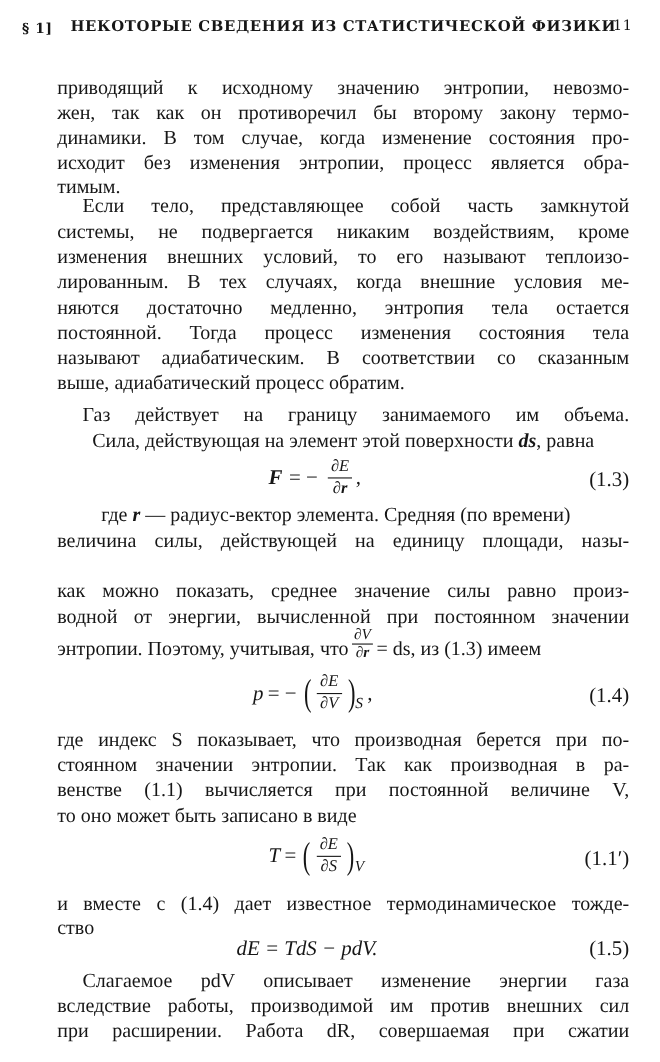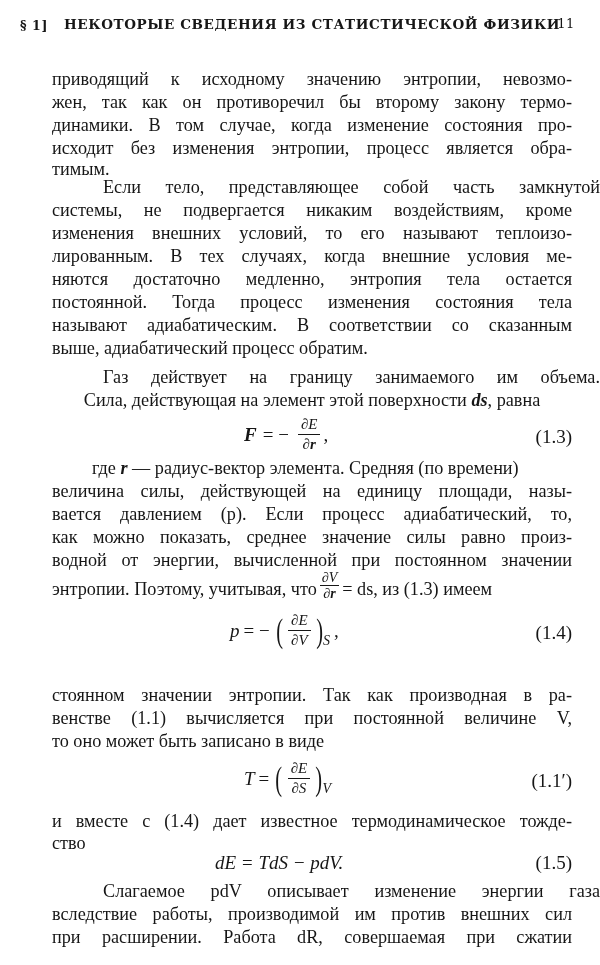--- a/index.html
+++ b/index.html
@@ -56,21 +56,21 @@
       width: 520px;
       font-size: 18.2px;
       line-height: 22px;
       white-space: nowrap;
       text-align: justify;
       text-align-last: justify;
       height: 22px;
       font-family: "Liberation Serif", "DejaVu Serif", serif;
     }
     .line.last { text-align-last: left; }
-    .line.indent { left: 75px; width: 497px; margin-left: 28px; }
+    .line.indent { left: 75px; width: 497px; }
     .math {
       font-family: "Liberation Serif", "DejaVu Serif", serif;
       font-style: italic;
     }
     .bold { font-weight: bold; }
     .eq {
       position: absolute;
       left: 52px;
       width: 520px;
       font-size: 19px;
@@ -176,21 +176,20 @@
   </div>
 
   <div class="line" style="top:457px; display:flex; justify-content:space-between; text-align-last:auto;margin-left:40px;">
     <span>
       <span>где</span>
       <span class="math bold">r</span>
       <span>— радиус-вектор элемента. Средняя (по времени)</span>
     </span>
   </div>
   <div class="line" style="top:480px">величина силы, действующей на единицу площади, назы-</div>
-  <div class="line" style="top:503px">вается давлением (p). Если процесс адиабатический, то,</div>
   <div class="line" style="top:526px">как можно показать, среднее значение силы равно произ-</div>
   <div class="line" style="top:549px">водной от энергии, вычисленной при постоянном значении</div>
   <div class="line last" style="top:574px; height:30px; display:flex; align-items:center;">
     <span>энтропии. Поэтому, учитывая, что</span>
     <span class="inline-frac">
       <span class="n">∂V</span>
       <span class="d bold">∂r</span>
     </span>
     <span>= ds, из (1.3) имеем</span>
   </div>
@@ -204,20 +203,21 @@
         <span class="n">∂E</span>
         <span class="d">∂V</span>
       </span>
       <span class="paren">)</span>
       <span class="sub">S</span>
       <span style="margin-left:4px;">,</span>
     </div>
     <span class="num" style="top:10px;">(1.4)</span>
   </div>
 
+  <div class="line" style="top:661px">где индекс S показывает, что производная берется при по-</div>
   <div class="line" style="top:684px">стоянном значении энтропии. Так как производная в ра-</div>
   <div class="line" style="top:707px">венстве (1.1) вычисляется при постоянной величине V,</div>
   <div class="line last" style="top:730px">то оно может быть записано в виде</div>
 
   <div class="eq" style="top:756px; height:50px;">
     <div class="body" style="left:192px; top:4px;">
       <span class="math">T</span>
       <span style="margin:0 4px;">=</span>
       <span class="paren">(</span>
       <span class="frac math">

